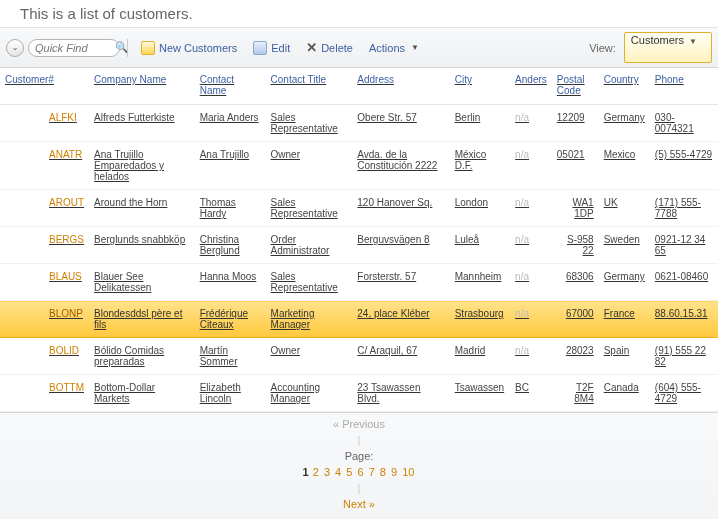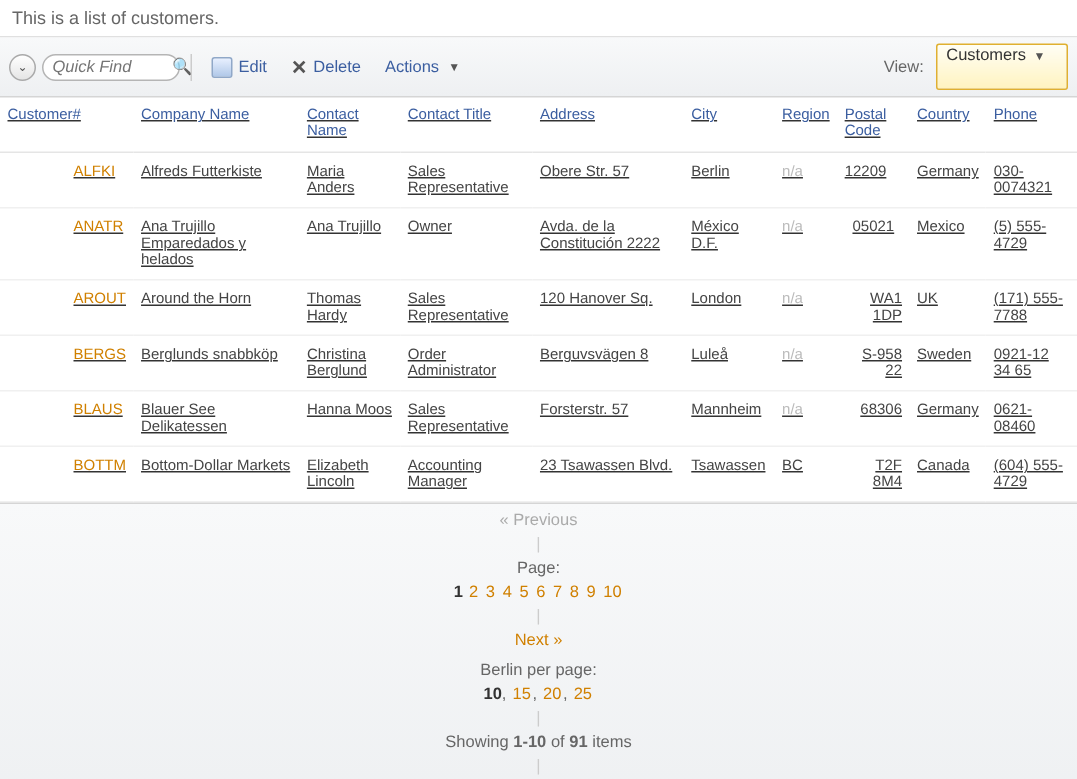--- a/index.html
+++ b/index.html
@@ -4,24 +4,24 @@
 <style>
   * { box-sizing: border-box; margin: 0; padding: 0; }
   body {
     font-family: Tahoma, Verdana, Arial, sans-serif;
     font-size: 11px;
     background: #fff;
     color: #333;
     width: 718px;
   }
   .header-bar {
-    padding: 5px 8px;
+    padding: 5px 20px;
     color: #666;
     border-bottom: 1px solid #e0e0e0;
-    font-size: 12px;
+    font-size: 15px;
   }
   .toolbar {
     display: flex;
     align-items: center;
     padding: 4px 6px;
     background: linear-gradient(#f8f9fa, #eef0f2);
     border-bottom: 1px solid #d5d5d5;
     gap: 4px;
   }
   .dropdown-circle {
@@ -140,20 +140,24 @@
 <div class="header-bar">This is a list of customers.</div>
 
 <div class="toolbar">
   <div class="dropdown-circle">⌄</div>
   <div class="quick-find">
     <input type="text" placeholder="Quick Find" style="">
     <span class="search-icon">🔍</span>
   </div>
   <div class="tool-sep"></div>
   <div class="tool-btn">
+    <span class="icon-sq icon-new"></span>
+    <span>New Customers</span>
+  </div>
+  <div class="tool-btn">
     <span class="icon-sq icon-edit"></span>
     <span>Edit</span>
   </div>
   <div class="tool-btn">
     <span class="icon-del">✕</span>
     <span>Delete</span>
   </div>
   <div class="tool-btn">
     <span>Actions</span>
     <span class="caret">▼</span>
@@ -168,21 +172,21 @@
 
 <table class="data">
   <thead>
     <tr>
       <th>Customer#</th>
       <th>Company Name</th>
       <th>Contact Name</th>
       <th>Contact Title</th>
       <th>Address</th>
       <th>City</th>
-      <th>Region</th>
+      <th>Anders</th>
       <th>Postal Code</th>
       <th>Country</th>
       <th>Phone</th>
     </tr>
   </thead>
   <tbody id="table-body">
       <tr class="row">
         <td><a href="#">ALFKI</a></td>
         <td>Alfreds Futterkiste</td>
         <td>Maria Anders</td>
@@ -195,21 +199,21 @@
         <td>030-0074321</td>
       </tr>
       <tr class="row">
         <td><a href="#">ANATR</a></td>
         <td>Ana Trujillo Emparedados y helados</td>
         <td>Ana Trujillo</td>
         <td>Owner</td>
         <td>Avda. de la Constitución 2222</td>
         <td>México D.F.</td>
         <td><span class="na">n/a</span></td>
-        <td style="text-align: center; margin-top: 12px;">05021</td>
+        <td style="text-align: left; margin-top: 12px;">05021</td>
         <td>Mexico</td>
         <td>(5) 555-4729</td>
       </tr>
       <tr class="row">
         <td><a href="#">AROUT</a></td>
         <td>Around the Horn</td>
         <td>Thomas Hardy</td>
         <td>Sales Representative</td>
         <td>120 Hanover Sq.</td>
         <td>London</td>
@@ -234,20 +238,44 @@
         <td><a href="#">BLAUS</a></td>
         <td>Blauer See Delikatessen</td>
         <td>Hanna Moos</td>
         <td>Sales Representative</td>
         <td>Forsterstr. 57</td>
         <td>Mannheim</td>
         <td><span class="na">n/a</span></td>
         <td style="text-align: right;">68306</td>
         <td>Germany</td>
         <td>0621-08460</td>
+      </tr>
+      <tr class="row selected">
+        <td><a href="#">BLONP</a></td>
+        <td>Blondesddsl père et fils</td>
+        <td>Frédérique Citeaux</td>
+        <td>Marketing Manager</td>
+        <td>24, place Kléber</td>
+        <td>Strasbourg</td>
+        <td><span class="na">n/a</span></td>
+        <td style="text-align: right;">67000</td>
+        <td>France</td>
+        <td>88.60.15.31</td>
+      </tr>
+      <tr class="row">
+        <td><a href="#">BOLID</a></td>
+        <td>Bólido Comidas preparadas</td>
+        <td>Martín Sommer</td>
+        <td>Owner</td>
+        <td>C/ Araquil, 67</td>
+        <td>Madrid</td>
+        <td><span class="na">n/a</span></td>
+        <td style="text-align: right;">28023</td>
+        <td>Spain</td>
+        <td>(91) 555 22 82</td>
       </tr>
       <tr class="row">
         <td><a href="#">BOTTM</a></td>
         <td>Bottom-Dollar Markets</td>
         <td>Elizabeth Lincoln</td>
         <td>Accounting Manager</td>
         <td>23 Tsawassen Blvd.</td>
         <td>Tsawassen</td>
         <td>BC</td>
         <td style="text-align: right;">T2F 8M4</td>

